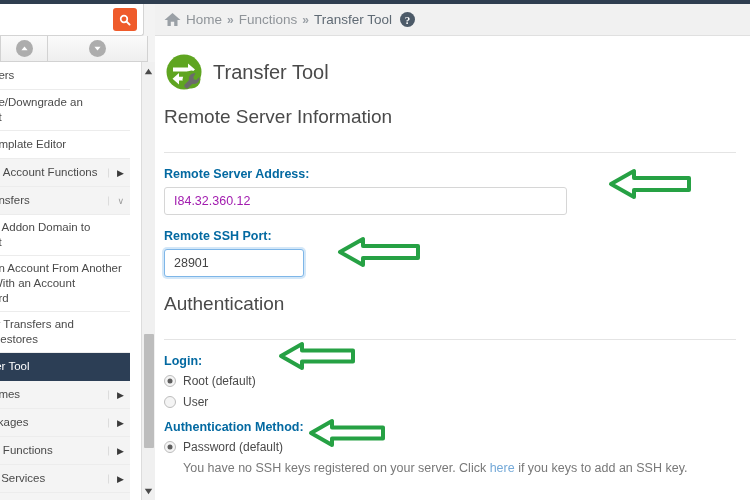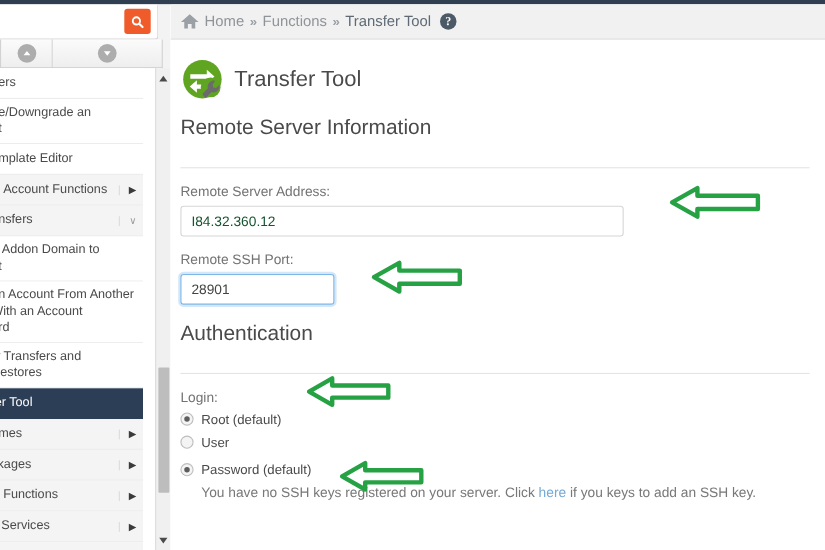--- a/index.html
+++ b/index.html
@@ -256,34 +256,34 @@
     color: #4a4a4a;
     font-weight: normal;
     padding-bottom: 24px;
     border-bottom: 1px solid #e4e4e4;
     margin-bottom: 14px;
   }
   .section-h.auth { margin-top: 4px; }
 
   .field-label {
     font-size: 12.5px;
-    font-weight: normal;
-    color: #737373;
+    font-weight: bold;
+    color: #0369a1;
     margin-bottom: 6px;
   }
 
   .txt-input {
     display: block;
     height: 28px;
     border: 1px solid #d6d6d6;
     border-radius: 3px;
     background: #ffffff;
     padding: 0 9px;
     font-size: 12.5px;
-    color: #14532d;
+    color: #a21caf;
     outline: none;
     font-family: "Liberation Sans", sans-serif;
   }
   .txt-input.wide { width: 403px; margin-bottom: 14px; }
   .txt-input.narrow {
     width: 140px;
     border: 1px solid #7eb6e8;
     box-shadow: 0 0 0 2px rgba(130,185,235,0.35);
     margin-bottom: 16px;
     color: #444;
@@ -457,20 +457,21 @@
 
       <div class="radio-row">
         <span class="radio on"></span>
         <span class="radio-label">Root (default)</span>
       </div>
       <div class="radio-row" style="margin-bottom:11px;">
         <span class="radio"></span>
         <span class="radio-label">User</span>
       </div>
 
+      <div class="field-label">Authentication Method:</div>
 
       <div class="radio-row">
         <span class="radio on"></span>
         <span class="radio-label">Password (default)</span>
       </div>
       <div class="hint-line">
         <span>You have no SSH keys registered on your server. Click </span><a>here</a><span> if you keys to add an SSH key.</span>
       </div>
 
     </div>

